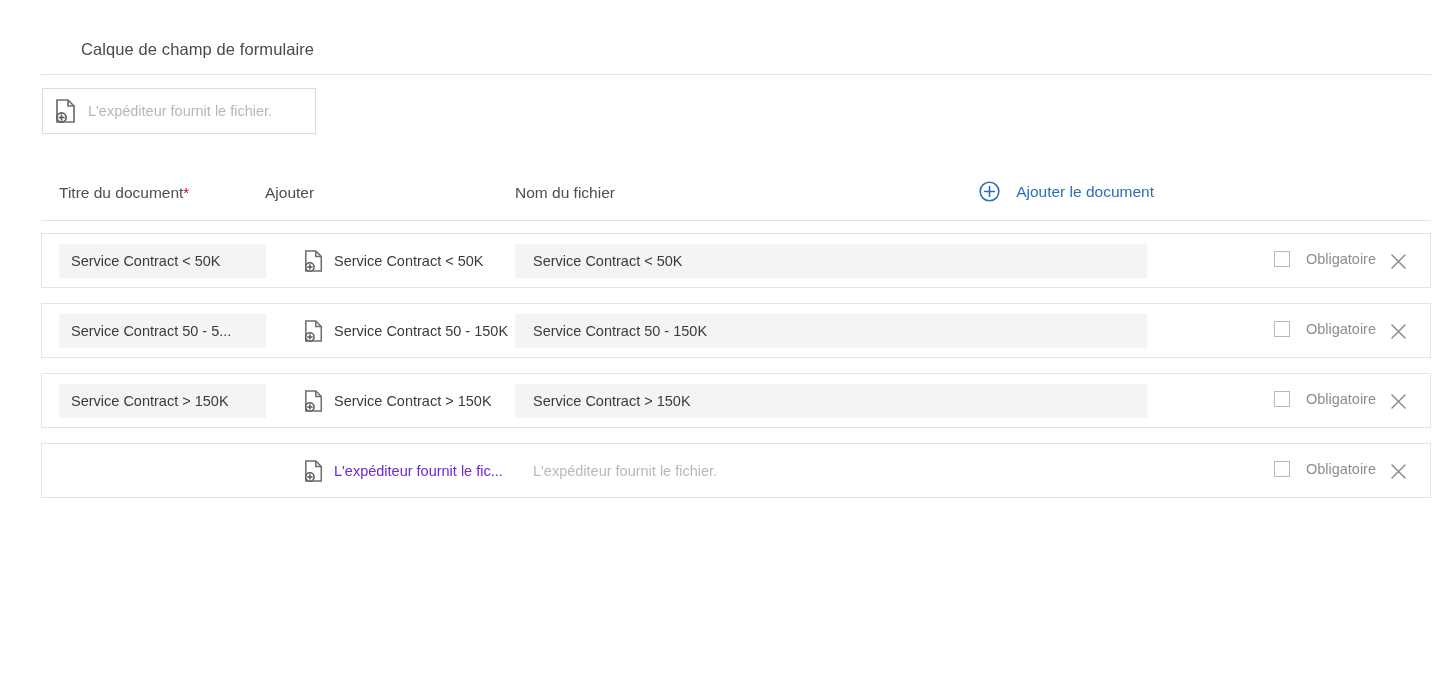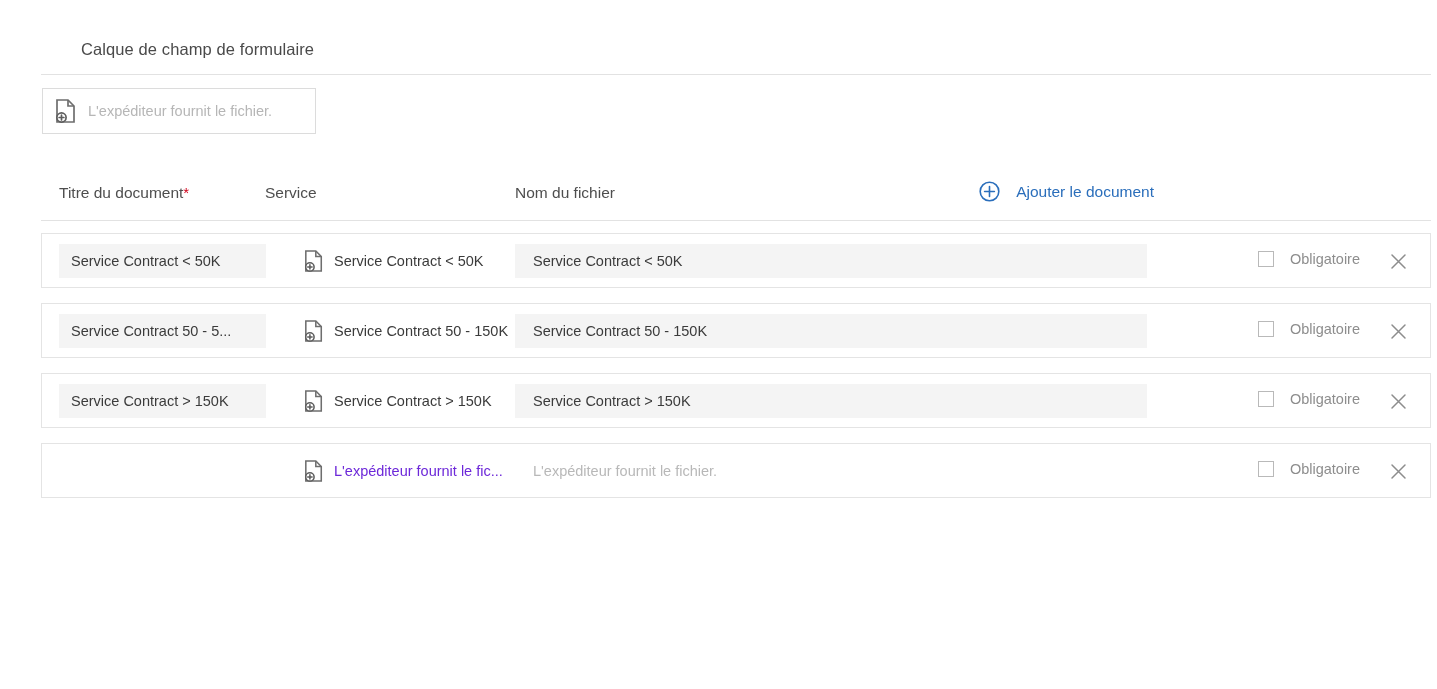--- a/index.html
+++ b/index.html
@@ -208,21 +208,21 @@
   .cell-name .txt {
     font-size: 14.5px;
     color: #3b3b3b;
     white-space: nowrap;
   }
   .cell-name .txt.muted { color: #b8b8b8; }
 
   
   .cell-req {
     position: absolute;
-    right: 70px;
+    right: 54px;
     top: 50%;
     margin-top: -10px;
     display: flex;
     align-items: flex-end;
     gap: 16px;
   }
   .cbox {
     width: 16px;
     height: 16px;
     border: 1px solid #b9b9b9;
@@ -261,21 +261,21 @@
         <path d="M13 1 v6 h6" fill="none" stroke="#6e6e6e" stroke-width="1.7"></path>
         <circle cx="6.5" cy="18.5" r="4.6" fill="#ffffff" stroke="#5d5d5d" stroke-width="1.7"></circle>
         <path d="M6.5 16.1 v4.8 M4.1 18.5 h4.8" stroke="#5d5d5d" stroke-width="1.7" stroke-linecap="round"></path>
       </svg>
     </span>
     <span class="ph">L'expéditeur fournit le fichier.</span>
   </div>
 
   <div class="col-head">
     <div class="lbl c1"><span>Titre du document</span><span class="req-star">*</span></div>
-    <div class="lbl c2">Service</div>
+    <div class="lbl c2">Ajouter</div>
     <div class="lbl c3">Nom du fichier</div>
 
     <div class="add-doc">
       <span>
         <svg class="plus-circle" viewBox="0 0 21 21" aria-hidden="true">
           <circle cx="10.5" cy="10.5" r="9.3" fill="none" stroke="#2a6ebb" stroke-width="1.6"></circle>
           <path d="M10.5 5.6 v9.8 M5.6 10.5 h9.8" stroke="#2a6ebb" stroke-width="1.6" stroke-linecap="round"></path>
         </svg>
       </span>
       <span>Ajouter le document</span>

